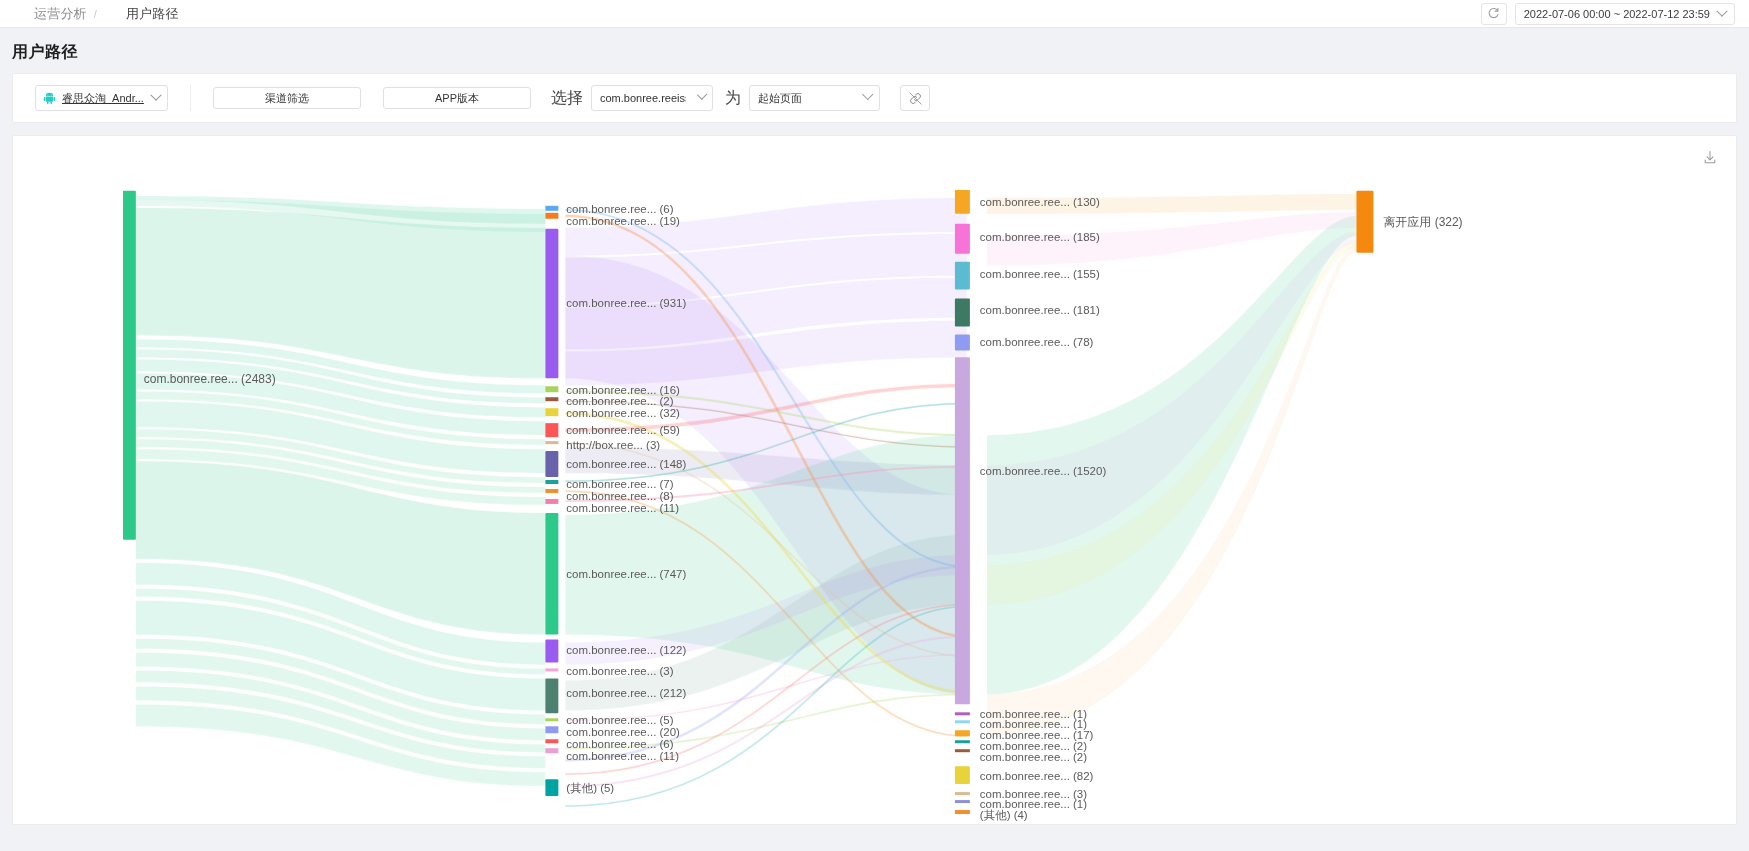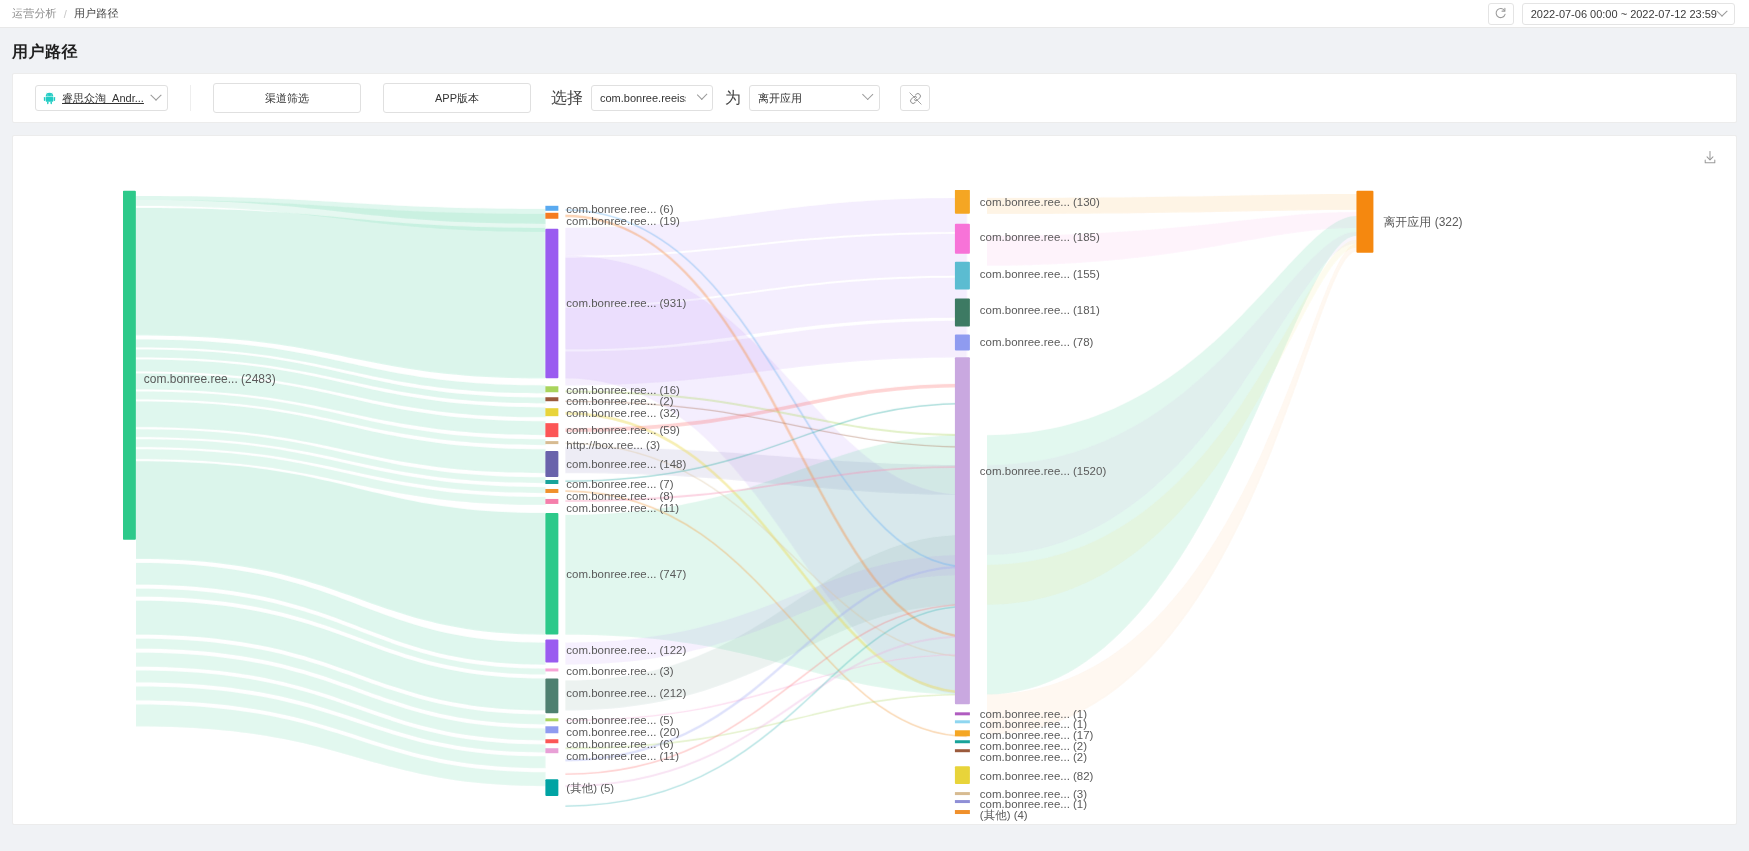--- a/index.html
+++ b/index.html
@@ -16,23 +16,24 @@
   .topbar {
     height: 28px;
     background: #ffffff;
     border-bottom: 1px solid #e8e8e8;
     display: flex;
     align-items: center;
     padding: 0 10px 0 12px;
     position: relative;
   }
   .crumb {
-    font-size: 11px;
+    font-size: 13px;
     color: #8c8c8c;
     letter-spacing: .2px;
+    margin-left: 22px;
   }
   .crumb.current { color: #444; }
   .crumb-sep { font-size: 11px; color: #c8c8c8; margin: 0 7px; }
   .topbar-right {
     margin-left: auto;
     display: flex;
     align-items: center;
     gap: 8px;
     padding-right: 4px;
   }
@@ -43,21 +44,21 @@
     background: #fff;
     display: flex; align-items: center; justify-content: center;
     cursor: pointer;
   }
   .date-picker {
     height: 22px;
     border: 1px solid #e4e4e4;
     border-radius: 3px;
     background: #fff;
     display: flex; align-items: center;
-    gap: 1px;
+    gap: 8px;
     padding: 0 8px;
     font-size: 11px;
     color: #3a3a3a;
     cursor: pointer;
     white-space: nowrap;
   }
   .chev {
     display: inline-block;
     width: 8px; height: 8px;
     border-right: 1.3px solid #9a9a9a;
@@ -96,21 +97,21 @@
     cursor: pointer;
     background: #fff;
   }
   .android-ico { width: 13px; height: 13px; flex: 0 0 13px; }
   .app-name {
     flex: 1 1 auto;
     overflow: hidden; white-space: nowrap; text-decoration: underline;
   }
   .vsep { width: 1px; height: 26px; background: #eee; margin: 0 22px; }
   .btn-plain {
-    width: 148px; height: 30px;
+    width: 148px; height: 22px;
     border: 1px solid #e0e0e0;
     border-radius: 3px;
     background: #fff;
     font-size: 11px; color: #333;
     display: flex; align-items: center; justify-content: center;
     cursor: pointer;
   }
   .mini-label { font-size: 16px; color: #444; margin: 0 8px 0 20px; }
   .mini-label.tight { margin-left: 12px; }
   .combo {
@@ -219,21 +220,21 @@
   <span class="mini-label">选择</span>
 
   <div class="combo combo-a">
     <span class="val">com.bonree.reeiss.b...</span>
     <span class="chev"></span>
   </div>
 
   <span class="mini-label tight">为</span>
 
   <div class="combo combo-b">
-    <span class="val">离开应用</span>
+    <span class="val">起始页面</span>
     <span class="chev"></span>
   </div>
 
   <div class="icon-btn">
     <svg width="15" height="15" viewBox="0 0 24 24">
       <path d="M10 14a4 4 0 0 0 5.7 0l3-3a4 4 0 0 0-5.7-5.7l-1.2 1.2" fill="none" stroke="#8c8c8c" stroke-width="1.6" stroke-linecap="round"></path>
       <path d="M14 10a4 4 0 0 0-5.7 0l-3 3a4 4 0 0 0 5.7 5.7l1.2-1.2" fill="none" stroke="#8c8c8c" stroke-width="1.6" stroke-linecap="round"></path>
       <path d="M3 3 L21 21" stroke="#8c8c8c" stroke-width="1.3" stroke-linecap="round"></path>
     </svg>
   </div>

